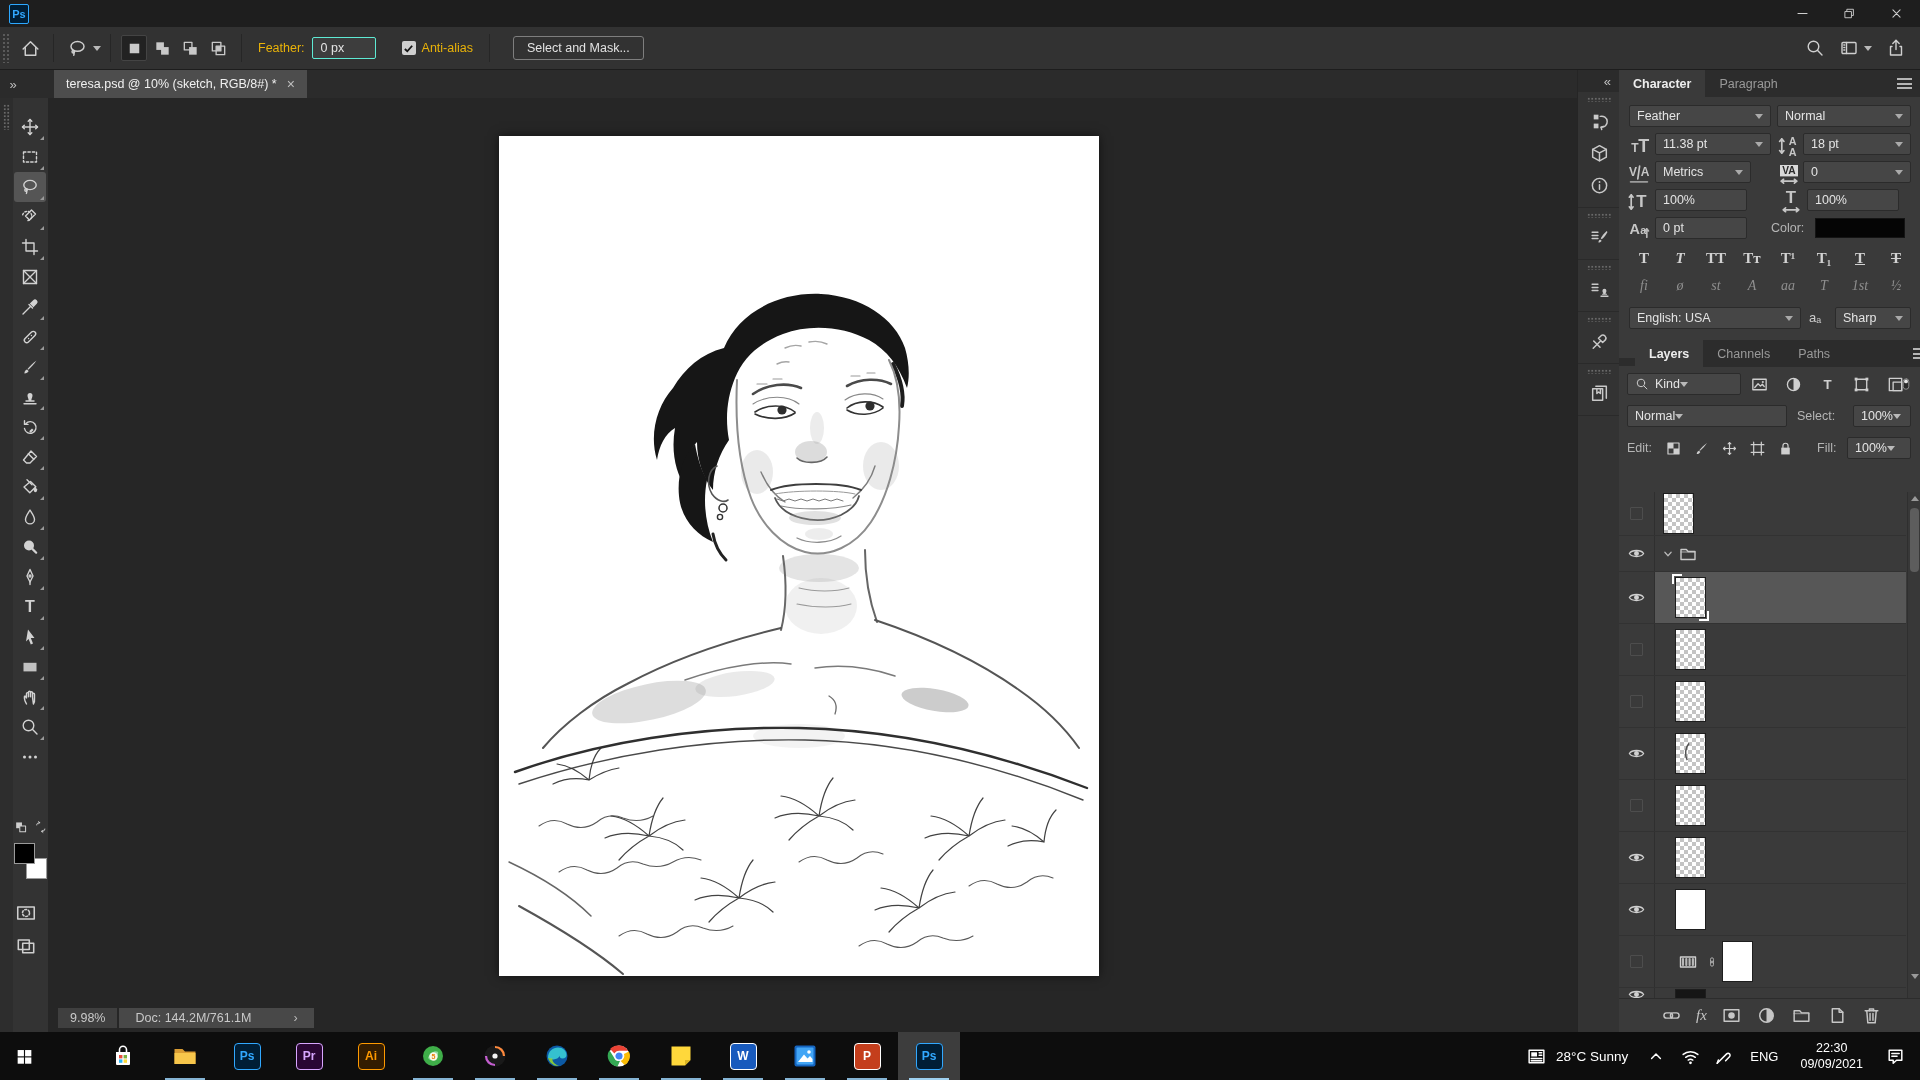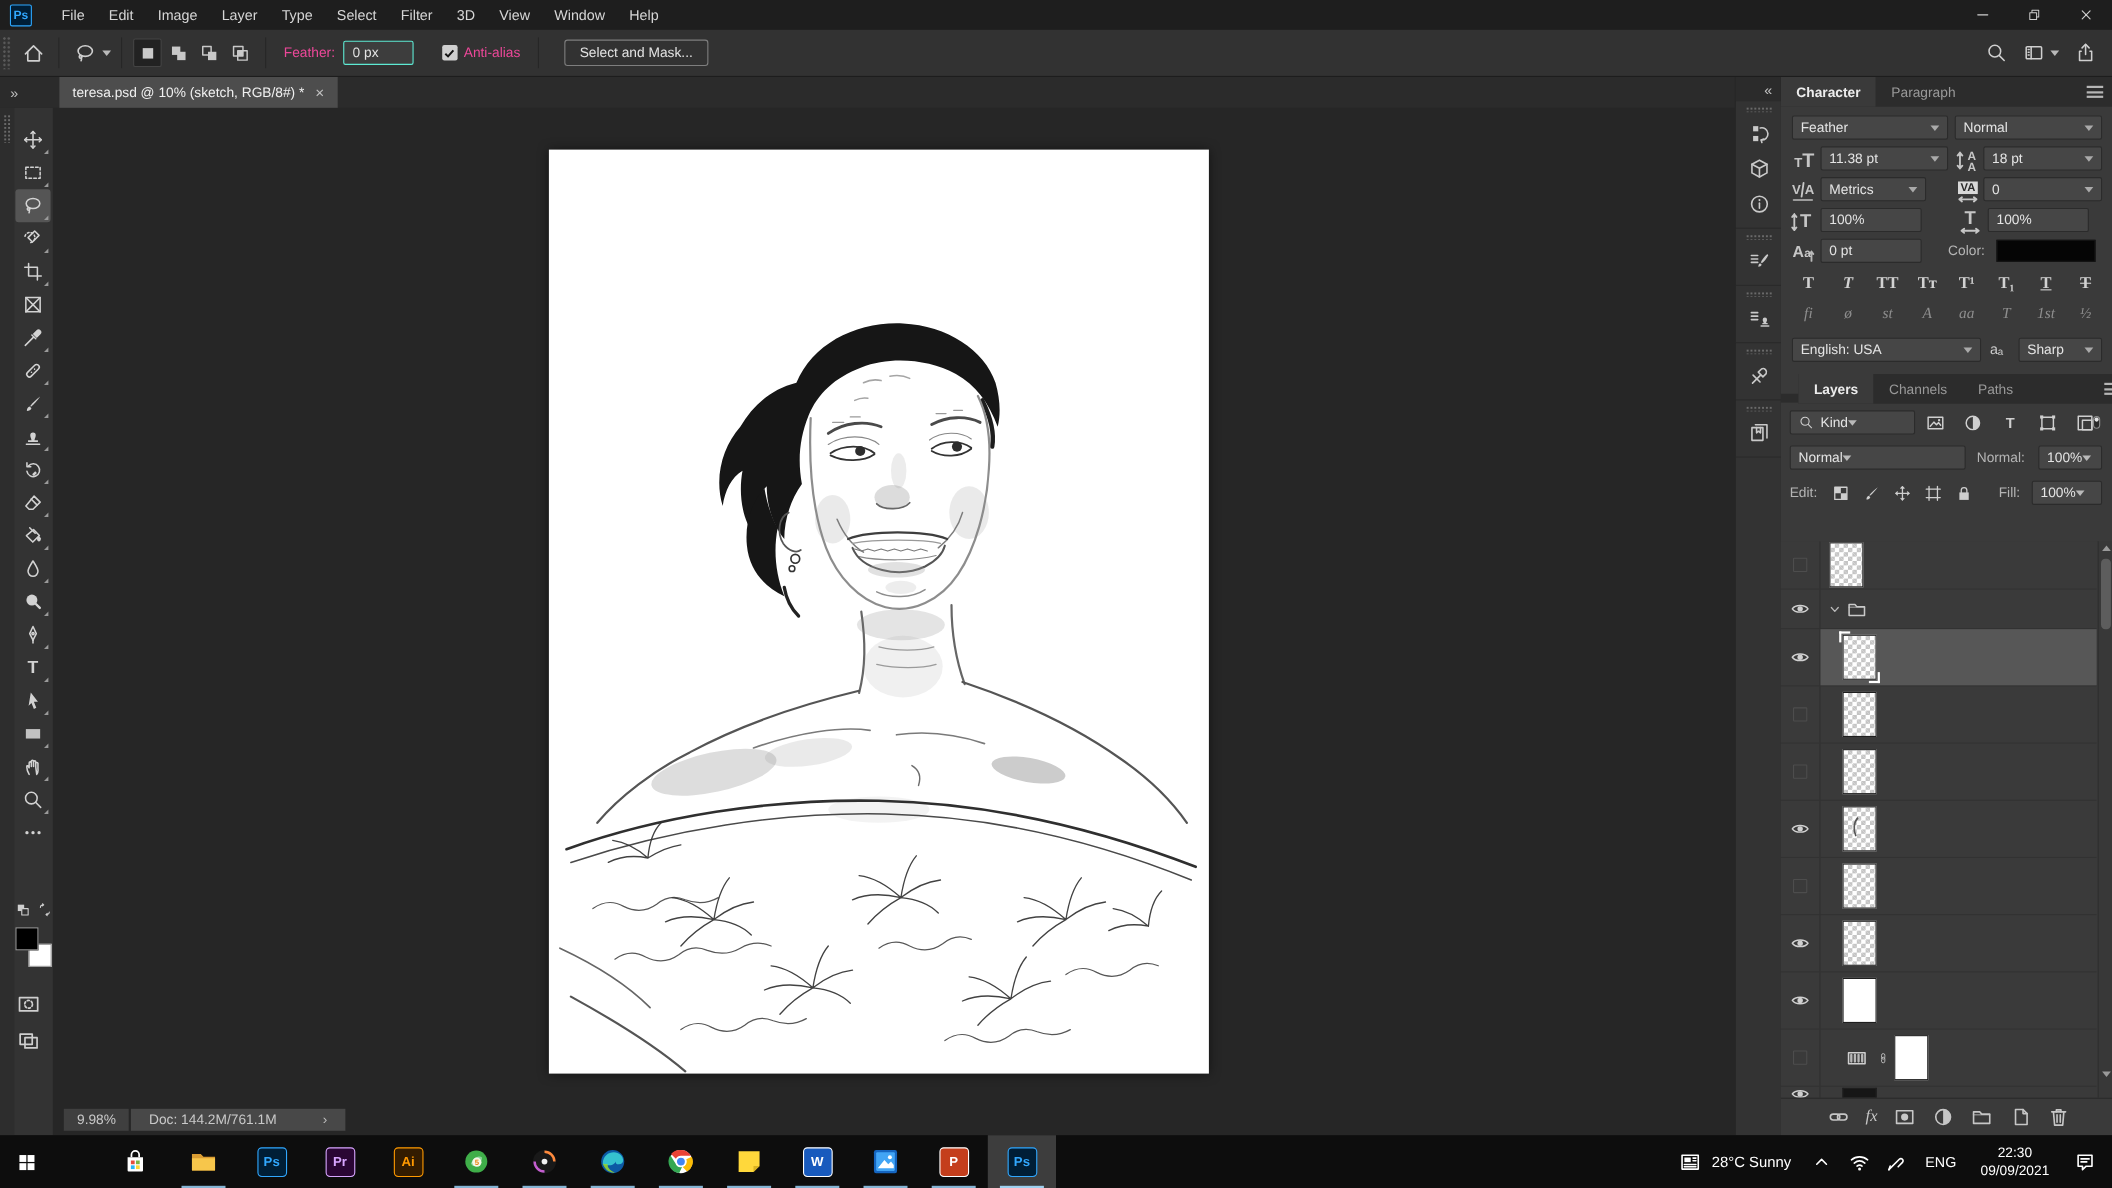--- a/index.html
+++ b/index.html
@@ -21,21 +21,21 @@
   
   .optionsbar{position:absolute;left:0;top:27px;width:1920px;height:43px;background:#323232;border-bottom:1px solid #1d1d1d;display:flex;align-items:center;z-index:29}
   .obar-grip{width:8px;height:30px;margin-left:2px;background-image:radial-gradient(#5a5a5a 1px,transparent 1.2px);background-size:4px 4px}
   .vsep{width:1px;height:28px;background:#262626;margin:0 9px}
   .obtn{width:28px;height:28px;display:flex;align-items:center;justify-content:center;border-radius:3px}
   .obtn .ico{width:21px;height:21px}
   .caret-dn{width:0;height:0;border-left:4px solid transparent;border-right:4px solid transparent;border-top:5px solid #b9b9b9}
   .mode-btn{width:26px;height:26px;display:flex;align-items:center;justify-content:center;border-radius:2px;margin:0 1px}
   .mode-btn .ico{width:19px;height:19px;color:#c9c9c9}
   .mode-btn.active{background:#222;border:1px solid #444}
-  .olabel{color:#ec4899;font-size:12.5px;margin:0 7px}
+  .olabel{color:#eab308;font-size:12.5px;margin:0 7px}
   .oinput{width:64px;height:22px;background:#3d3d3d;border:1px solid #5eead4;border-radius:2px;color:#e3e3e3;font-size:12.5px;padding:0 8px;font-family:"Liberation Sans",sans-serif}
   .checkbox{width:14px;height:14px;background:#cfcfcf;border-radius:2px;display:flex;align-items:center;justify-content:center;margin-right:6px}
   .checkbox svg{width:11px;height:11px}
   .sel-mask-btn{margin-left:14px;border:1px solid #7e7e7e;border-radius:3px;padding:4px 13px;color:#e2e2e2;font-size:12.5px;background:transparent}
   .obar-right{margin-left:auto;display:flex;align-items:center;margin-right:14px;gap:14px}
   .obar-right .ico{width:20px;height:20px}
 
   
   .tabbar{position:absolute;left:0;top:70px;width:1577px;height:28px;background:#2b2b2b;display:flex;align-items:flex-end;z-index:20}
   .tab-overflow{width:26px;height:28px;display:flex;align-items:center;justify-content:center;color:#bdbdbd;font-size:13px}
@@ -140,33 +140,20 @@
   .tray{position:absolute;right:0;top:0;height:48px;display:flex;align-items:center;gap:0;color:#fff}
   .tray .ico{width:21px;height:21px;color:#fff}
   .tray-seg{display:flex;align-items:center;padding:0 10px;height:100%}
   .tray-clock{text-align:center;font-size:12.5px;line-height:1.3;padding:0 12px}
 </style>
 </head>
 <body>
 
 <div class="titlebar">
   <div class="pslogo">Ps</div>
-  <div class="menus" id="menus">
-      <div class="menu-item">File</div>
-      <div class="menu-item">Edit</div>
-      <div class="menu-item">Image</div>
-      <div class="menu-item">Layer</div>
-      <div class="menu-item">Type</div>
-      <div class="menu-item">Select</div>
-      <div class="menu-item">Filter</div>
-      <div class="menu-item">3D</div>
-      <div class="menu-item">View</div>
-      <div class="menu-item">Window</div>
-      <div class="menu-item">Help</div>
-    </div>
   <div class="wincontrols">
     <div class="wc">
         <span class="ico">
           <svg viewBox="0 0 20 20" fill="none" stroke="currentColor" stroke-width="1.4" stroke-linecap="round" stroke-linejoin="round">
             <path d="M3 10 H17" stroke-width="1.6"></path>
           </svg>
         </span>
       </div>
     <div class="wc">
         <span class="ico">
@@ -888,21 +875,21 @@
             <circle cx="10" cy="6.3" r="2.7" fill="#e6e6e6" stroke="none"></circle>
           </svg>
         </span>
     </div>
 
     <div class="lrow" style="top:38px;height:24px">
       <div class="lbox" style="position:absolute;left:8px;width:160px">
           <span>Normal</span>
           <span class="caret-dn"></span>
         </div>
-      <span class="llabel" style="position:absolute;left:178px">Normal:</span>
+      <span class="llabel" style="position:absolute;left:178px">Select:</span>
       <div class="lbox" style="position:absolute;left:234px;width:58px">
           <span>100%</span>
           <span class="caret-dn"></span>
         </div>
     </div>
 
     <div class="lrow" style="top:70px;height:24px">
       <span class="llabel" style="position:absolute;left:8px">Edit:</span>
       <div id="lock-icons" style="position:absolute;left:44px;display:flex;gap:8px">
           <span class="fico" style="width:20px">

